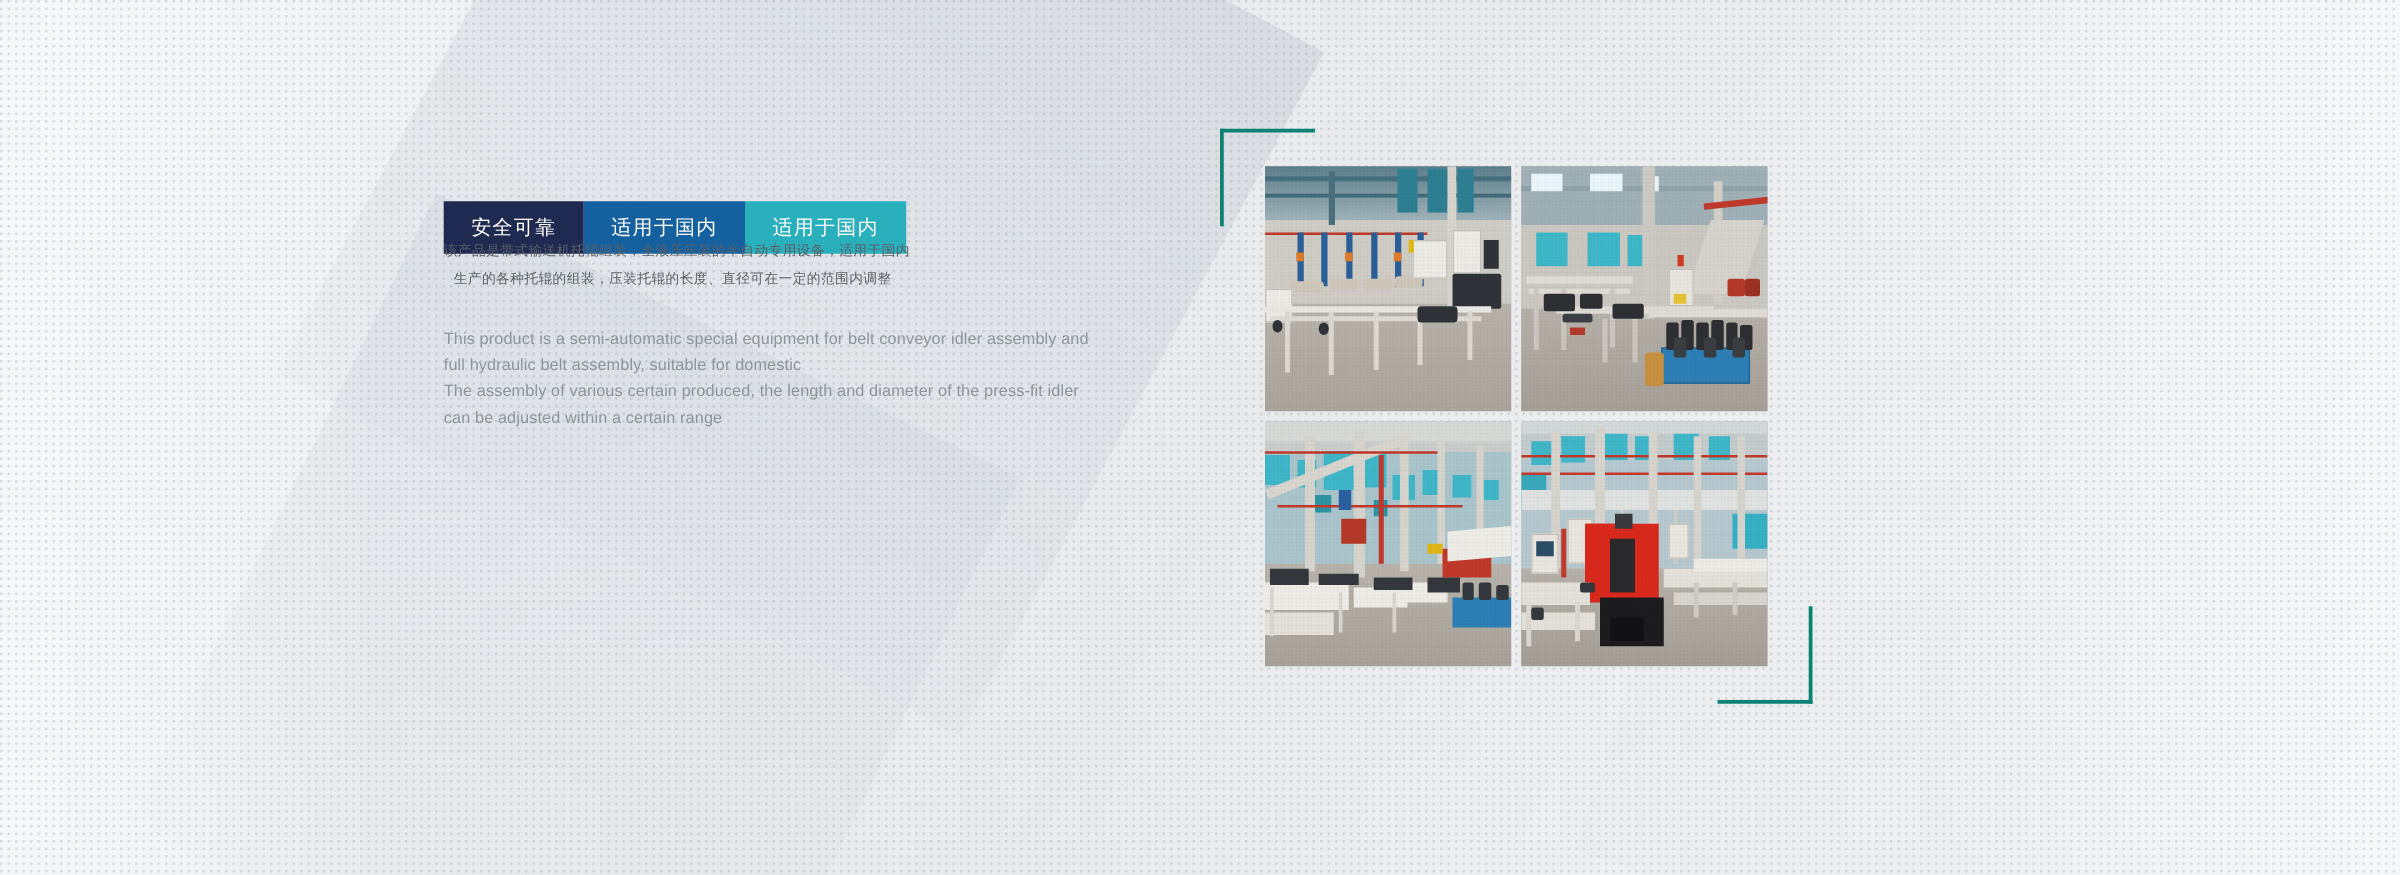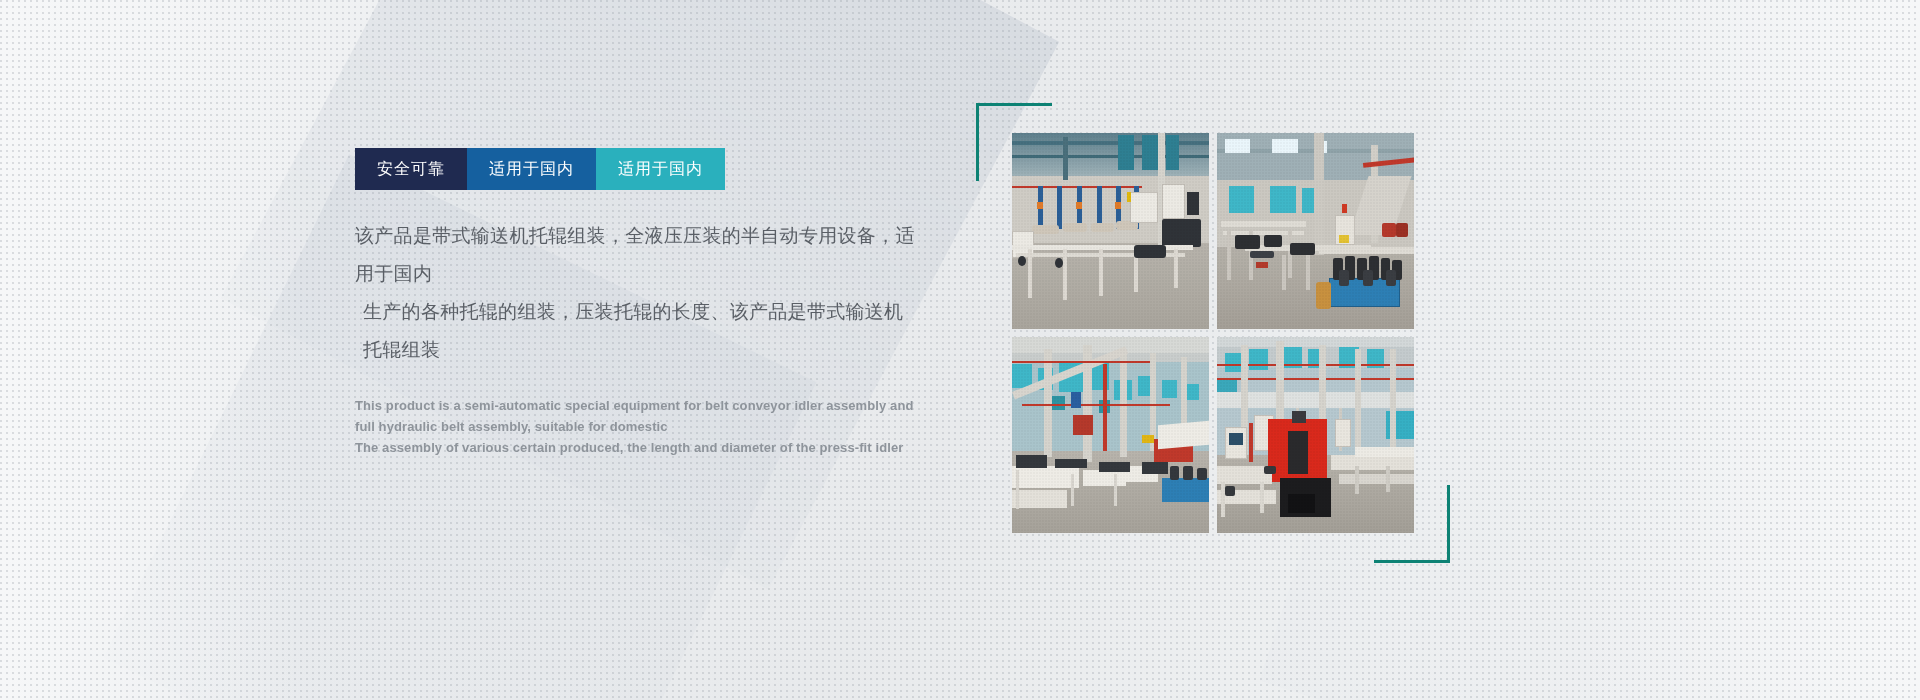--- a/index.html
+++ b/index.html
@@ -70,50 +70,49 @@
   #page-title {
     font-size:58px;
     font-weight:bold;
     color:#0d8274;
     letter-spacing:8px;
     line-height:1.15;
     white-space:nowrap;
   }
   #badge-row {
     display:flex;
-    margin-top:18px;
+    margin-top:31px;
     height:29px;
     width:fit-content;
   }
   .badge {
     display:flex; align-items:center; justify-content:center;
     color:#ffffff;
     font-size:16px;
     letter-spacing:1px;
     padding:0 22px;
     height:42px;
     white-space:nowrap;
   }
   #desc-cn {
-    margin-top:40px;
-    font-size:19px;
+    font-size:11px;
     color:#5a5f66;
     line-height:2.0;
     letter-spacing:0.3px;
   }
   #desc-cn .ln { display:block; }
   #desc-cn .ln2 { padding-left:8px; }
   #desc-en {
     margin-top:26px;
     font-size:13px;
     color:#8e949b;
     line-height:1.62;
     letter-spacing:0.1px;
   }
-  #desc-en .ln { display:block;font-weight:bold; }
+  #desc-en .ln { display:block; }
 
   
   #photo-block {
     position:absolute;
     left:1012px; top:133px;
     width:402px; height:400px;
     z-index:5;
   }
   #photo-grid {
     position:absolute; inset:0;
@@ -220,27 +219,28 @@
 
 
     <div id="badge-row">
       <span class="badge" style="background:#1f2a50">安全可靠</span>
       <span class="badge" style="background:#15609f">适用于国内</span>
       <span class="badge" style="background:#2ab0bd">适用于国内</span>
     </div>
 
     <div id="desc-cn">
       <span class="ln ln1">该产品是带式输送机托辊组装，全液压压装的半自动专用设备，适用于国内</span>
-      <span class="ln ln2">生产的各种托辊的组装，压装托辊的长度、该产品是带式输送机托辊组装</span>
+      <span class="ln ln2">生产的各种托辊的组装，压装托辊的长度、直径可在一定的范围内调整</span>
     </div>
 
     <div id="desc-en">
       <span class="ln">This product is a semi-automatic special equipment for belt conveyor idler assembly and</span>
       <span class="ln">full hydraulic belt assembly, suitable for domestic</span>
       <span class="ln">The assembly of various certain produced, the length and diameter of the press-fit idler</span>
+      <span class="ln">can be adjusted within a certain range</span>
     </div>
   </div>
 
   <div id="photo-block">
 
     <div class="bracket" id="bracket-tl"></div>
     <div class="bracket" id="bracket-br"></div>
 
     <div id="photo-grid">
 

